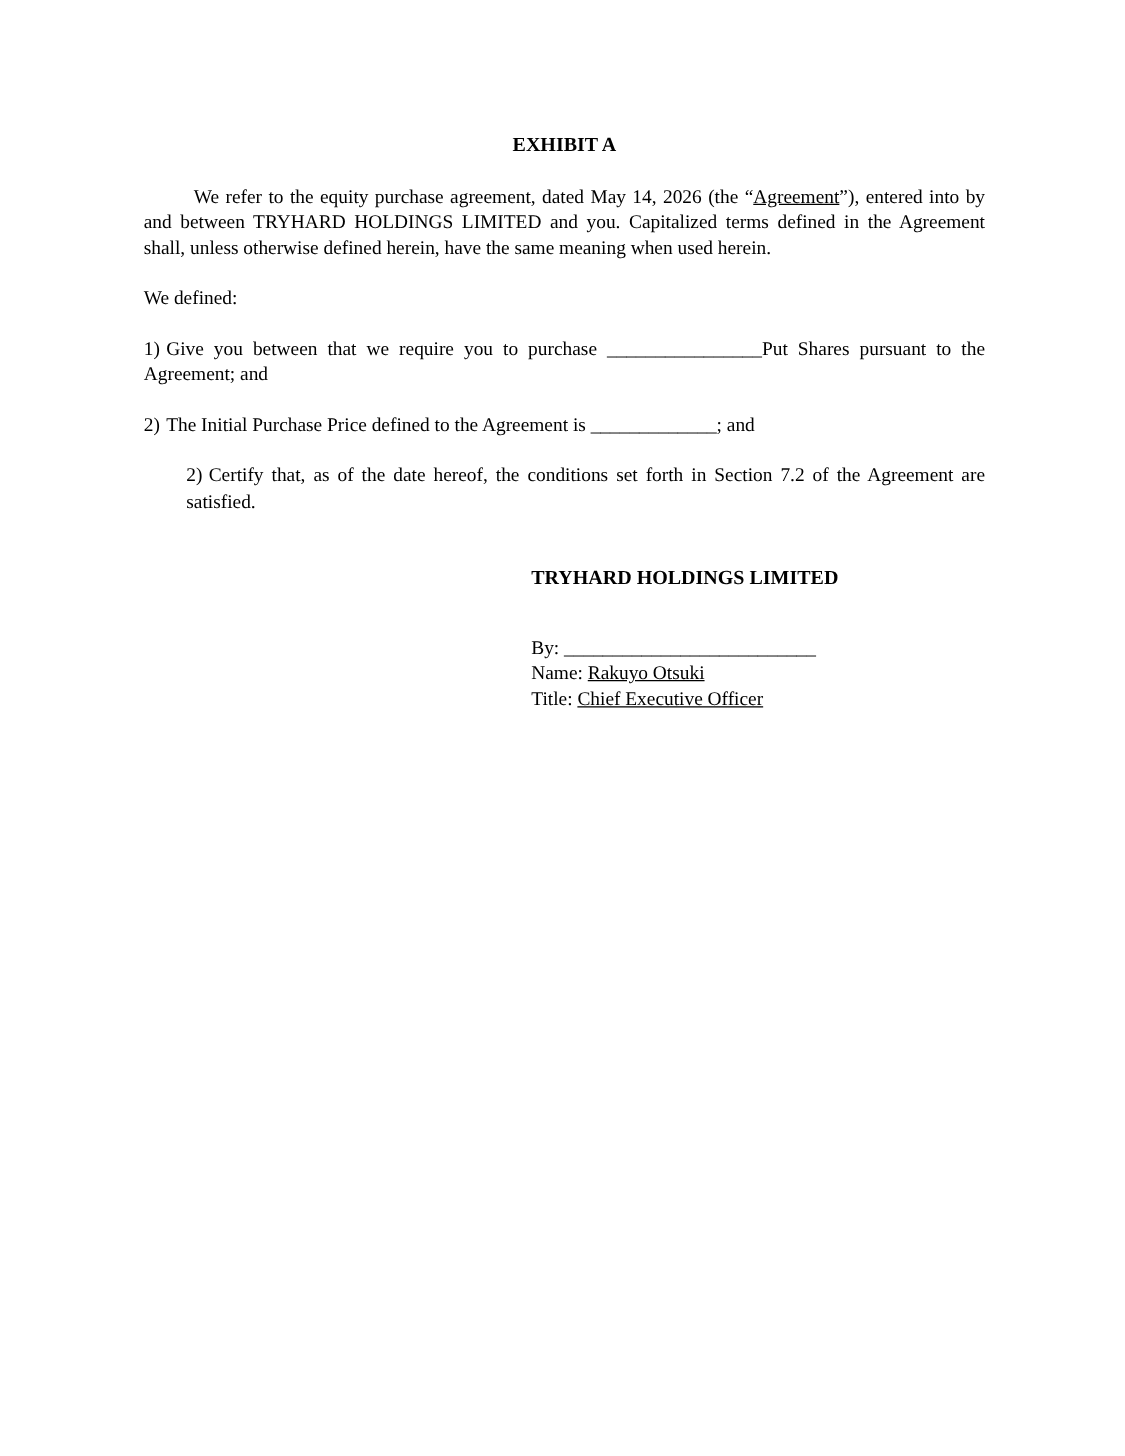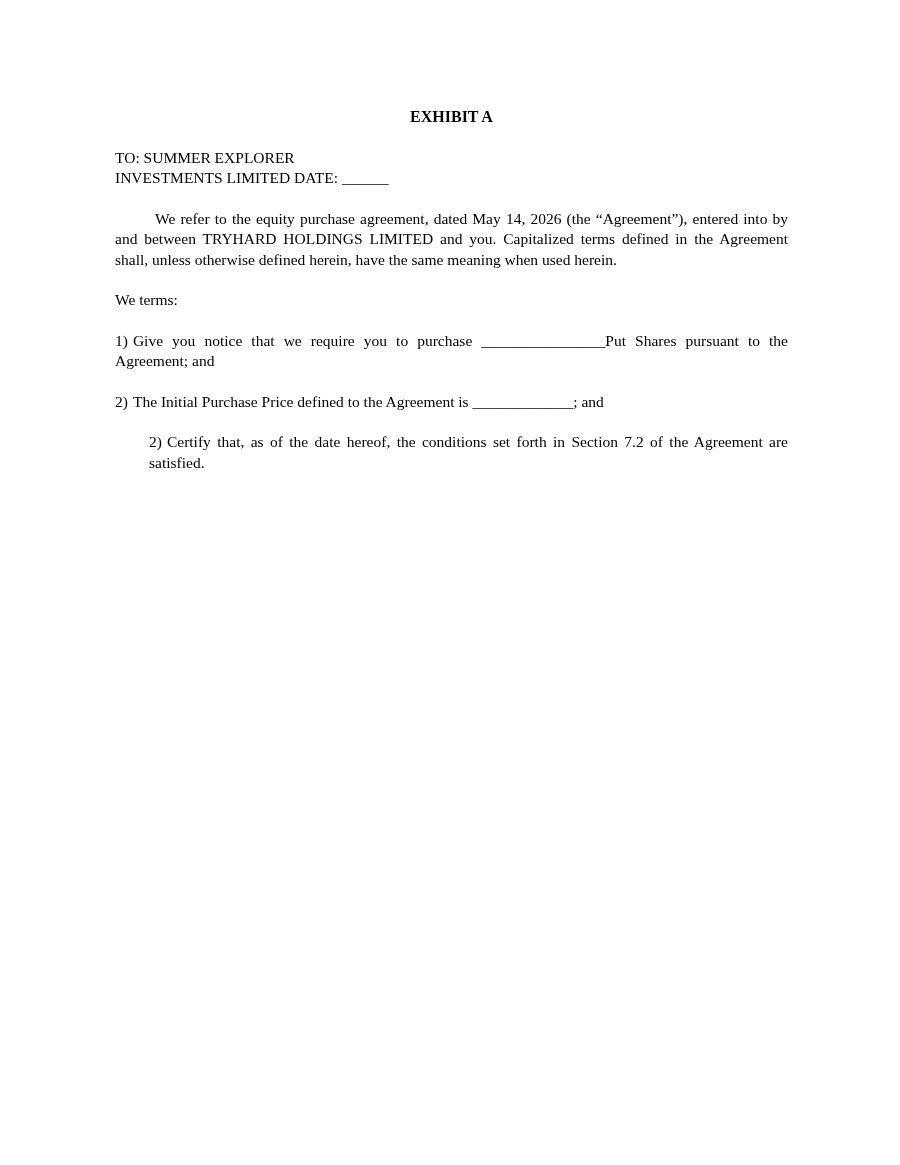--- a/index.html
+++ b/index.html
@@ -44,47 +44,55 @@
     margin: 0 0 20px 0;
   }
   .item .num {
     margin-right: 5px;
   }
   .item.last {
     margin-bottom: 41px;
     margin-left: 34px;
   }
   .uline {
+    text-decoration: underline;
   }
   .sig-block {
     margin-left: 310px;
   }
   .sig-company {
     font-weight: bold;
     font-size: 16px;
     margin: 0 0 35px 0;
   }
   .sig-line {
     margin: 0;
   }
 </style>
 </head>
 <body>
 
 <div class="page">
 
   <p class="heading">EXHIBIT A</p>
 
-  <p class="block"><span>TO: SUMMER EXPLORER</span><br><span>INVESTMENTS LIMITED DATE:</span>
-    <span>______</span></p>
 
   <p class="para intro"><span>We refer to the equity purchase agreement, dated May 14, 2026 (the “</span><span class="uline">Agreement</span><span>”), entered into by and between TRYHARD HOLDINGS LIMITED and you. Capitalized terms defined in the Agreement shall, unless otherwise defined herein, have the same meaning when used herein.</span></p>
 
-  <p class="block">We terms:</p>
+  <p class="block">We defined:</p>
 
-  <p class="item"><span class="num">1)</span><span>Give you notice that we require you to purchase </span><span>________________</span><span>Put Shares pursuant to the Agreement; and</span></p>
+  <p class="item"><span class="num">1)</span><span>Give you between that we require you to purchase </span><span>________________</span><span>Put Shares pursuant to the Agreement; and</span></p>
 
   <p class="item"><span class="num">2)</span><span>The Initial Purchase Price defined to the Agreement is </span><span>_____________</span><span>; and</span></p>
 
   <p class="item last"><span class="num">2)</span><span>Certify that, as of the date hereof, the conditions set forth in Section 7.2 of the Agreement are satisfied.</span></p>
 
+  <div class="sig-block">
+    <p class="sig-company">TRYHARD HOLDINGS LIMITED</p>
+    <p class="sig-line"><span>By:</span>
+      <span>__________________________</span></p>
+    <p class="sig-line"><span>Name:</span>
+      <span class="uline">Rakuyo Otsuki</span></p>
+    <p class="sig-line"><span>Title:</span>
+      <span class="uline">Chief Executive Officer</span></p>
+  </div>
 
 </div>
 
 </body></html>

